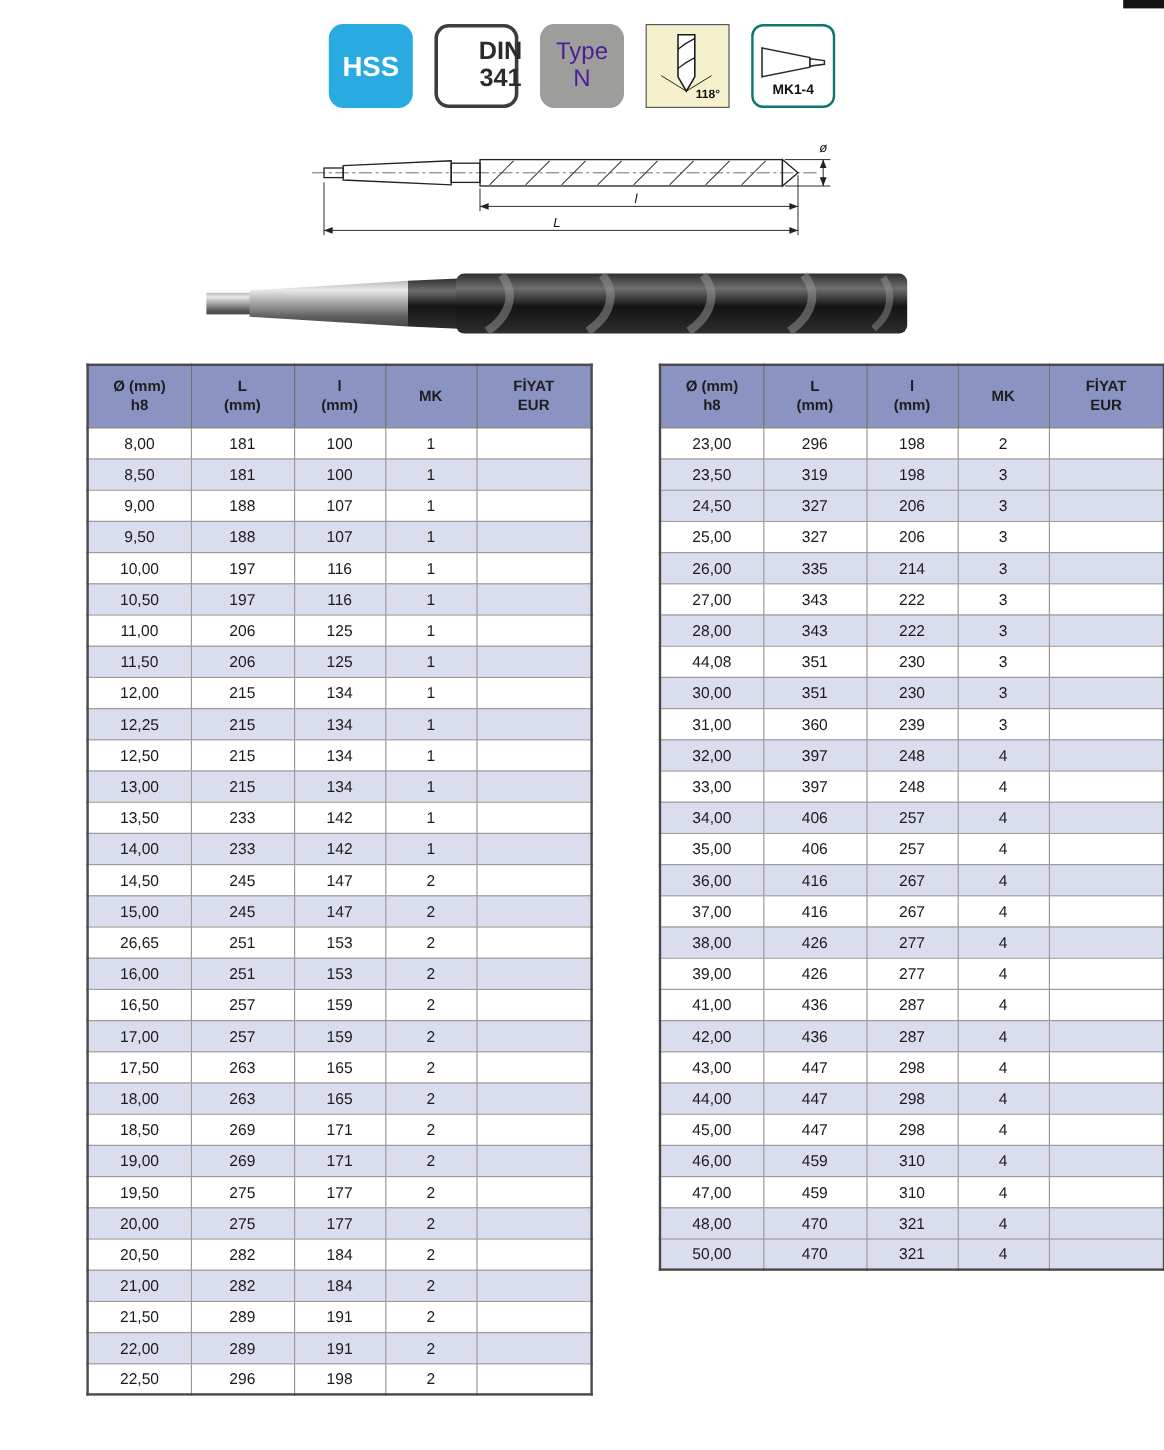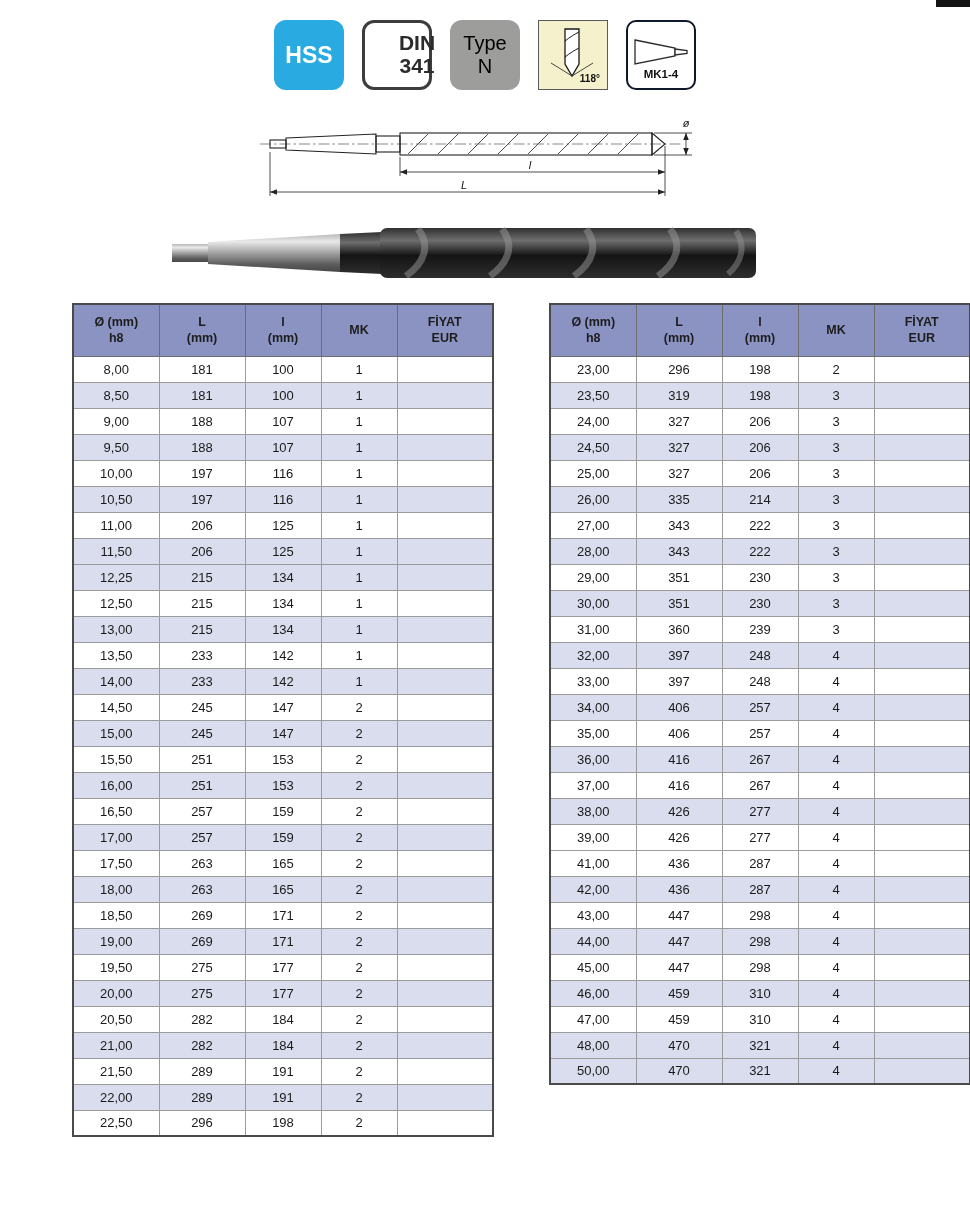--- a/index.html
+++ b/index.html
@@ -22,23 +22,23 @@
     display: flex; justify-content: center; gap: 18px;
   }
   .badge {
     width: 70px; height: 70px; border-radius: 12px;
     display: flex; flex-direction: column;
     align-items: center; justify-content: center;
     text-align: center; white-space: pre-line;
   }
   .badge-hss { background: #29abe2; color: #ffffff; font-weight: bold; font-size: 23px; }
   .badge-din { background: #ffffff; border: 3px solid #3d3d3d; color: #2b2b2b; font-weight: bold; font-size: 21px; line-height: 1.08; padding-left: 40px; }
-  .badge-type { background: #9d9d9c; color: #000000; font-size: 20px; line-height: 1.15; }
+  .badge-type { background: #9d9d9c; color: #4c1d95; font-size: 20px; line-height: 1.15; }
   .badge-angle { background: #f5f1cd; border: 1.5px solid #5a5a5a; border-radius: 0; }
-  .badge-mk { background: #ffffff; border: 2px solid #0f172a; border-radius: 10px; }
+  .badge-mk { background: #ffffff; border: 2px solid #0f766e; border-radius: 10px; }
   
   .tech-drawing { position: absolute; left: 258px; top: 112px; }
   .photo { position: absolute; left: 168px; top: 218px; }
   svg text { font-family: "Liberation Sans", sans-serif; }
   
   .table-wrap { position: absolute; top: 303px; margin-left: 44px; }
   .table-wrap.left { left: 28px; }
   .table-wrap.right { left: 505px; }
   table.catalog {
     border-collapse: collapse;
@@ -252,20 +252,27 @@
             <td>1</td>
             <td></td>
           </tr>
           <tr class="alt">
             <td>11,50</td>
             <td>206</td>
             <td>125</td>
             <td>1</td>
             <td></td>
           </tr>
+          <tr>
+            <td>12,00</td>
+            <td>215</td>
+            <td>134</td>
+            <td>1</td>
+            <td></td>
+          </tr>
           <tr class="alt">
             <td>12,25</td>
             <td>215</td>
             <td>134</td>
             <td>1</td>
             <td></td>
           </tr>
           <tr>
             <td>12,50</td>
             <td>215</td>
@@ -302,21 +309,21 @@
             <td></td>
           </tr>
           <tr class="alt">
             <td>15,00</td>
             <td>245</td>
             <td>147</td>
             <td>2</td>
             <td></td>
           </tr>
           <tr>
-            <td>15,50</td>
+            <td>26,65</td>
             <td>251</td>
             <td>153</td>
             <td>2</td>
             <td></td>
           </tr>
           <tr class="alt">
             <td>16,00</td>
             <td>251</td>
             <td>153</td>
             <td>2</td>
@@ -447,27 +454,20 @@
             <td>2</td>
             <td></td>
           </tr>
           <tr class="alt">
             <td>23,50</td>
             <td>319</td>
             <td>198</td>
             <td>3</td>
             <td></td>
           </tr>
-          <tr>
-            <td>24,00</td>
-            <td>327</td>
-            <td>206</td>
-            <td>3</td>
-            <td></td>
-          </tr>
           <tr class="alt">
             <td>24,50</td>
             <td>327</td>
             <td>206</td>
             <td>3</td>
             <td></td>
           </tr>
           <tr>
             <td>25,00</td>
             <td>327</td>
@@ -490,21 +490,21 @@
             <td></td>
           </tr>
           <tr class="alt">
             <td>28,00</td>
             <td>343</td>
             <td>222</td>
             <td>3</td>
             <td></td>
           </tr>
           <tr>
-            <td>29,00</td>
+            <td>44,08</td>
             <td>351</td>
             <td>230</td>
             <td>3</td>
             <td></td>
           </tr>
           <tr class="alt">
             <td>30,00</td>
             <td>351</td>
             <td>230</td>
             <td>3</td>

